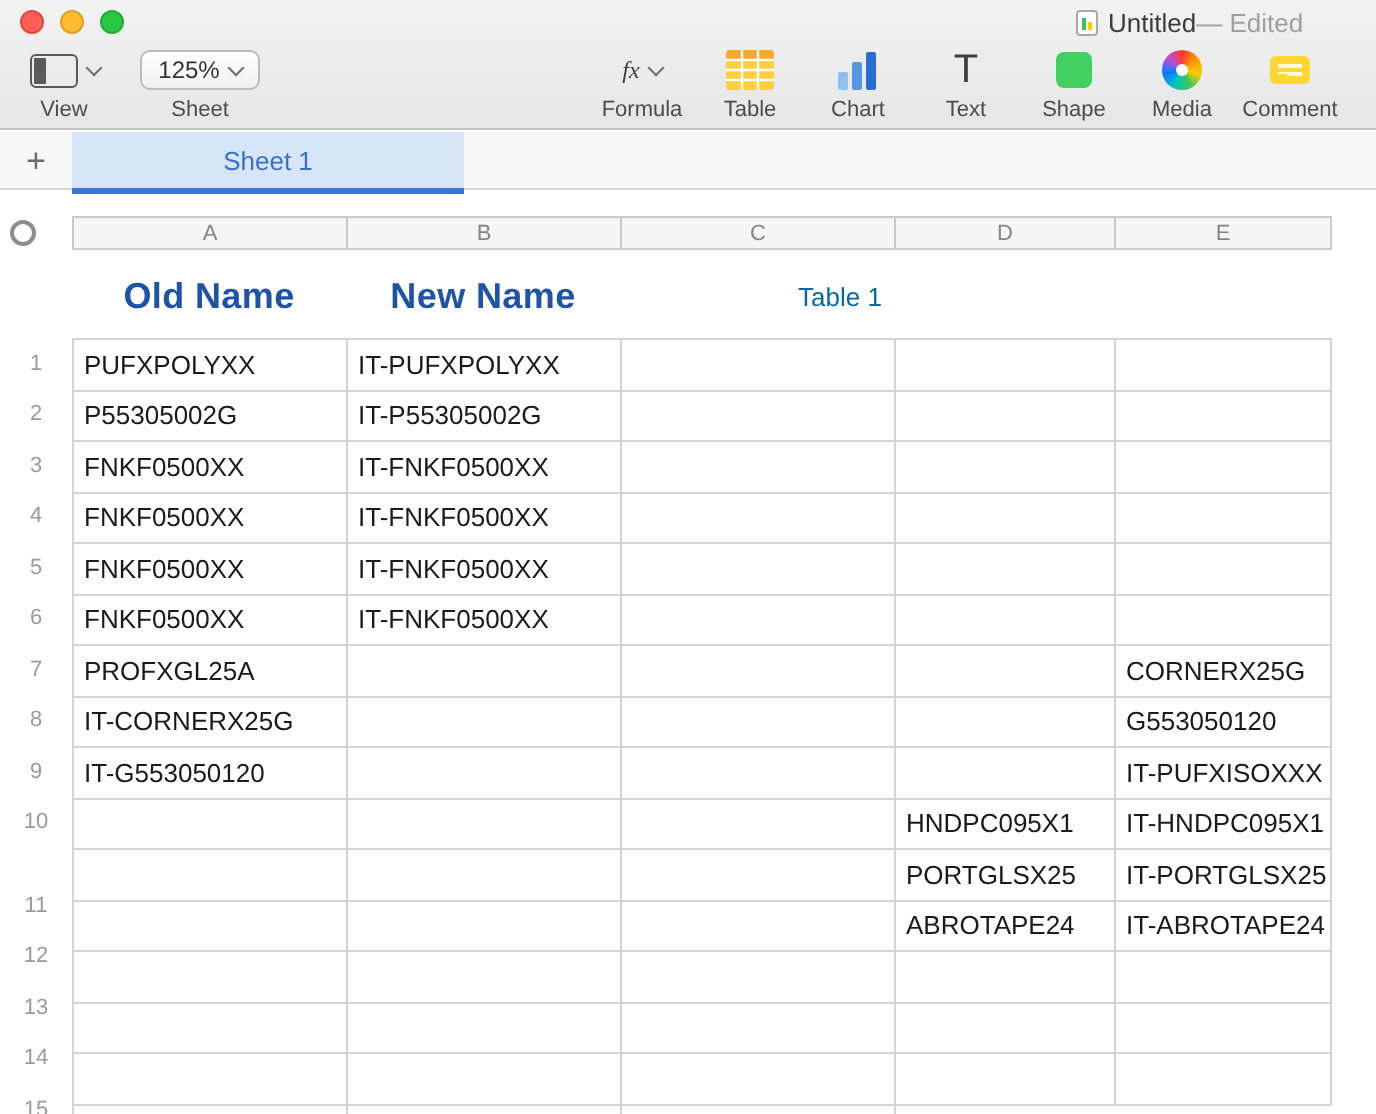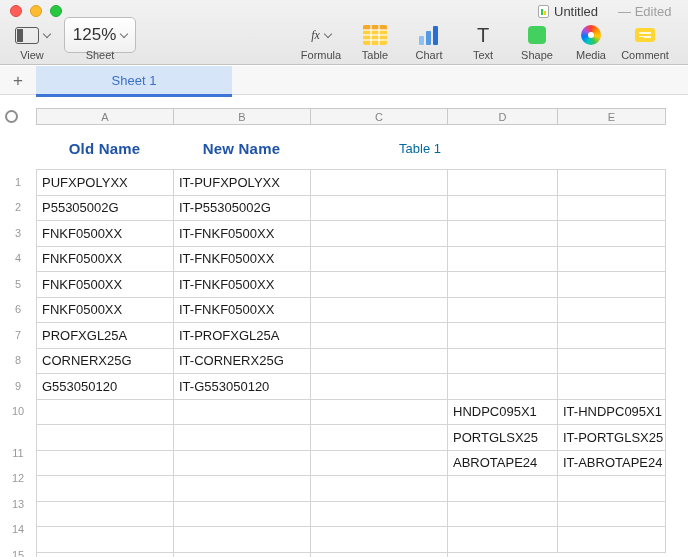--- a/index.html
+++ b/index.html
@@ -14,38 +14,38 @@
   .tl { width:12px; height:12px; border-radius:50%; display:inline-block; }
   .tl.red    { background:var(--traffic-red);   border:0.5px solid #e14640; }
   .tl.yellow { background:var(--traffic-yellow);border:0.5px solid #dfa123; }
   .tl.green  { background:var(--traffic-green); border:0.5px solid #1fae37; }
   .window-title { position:absolute; left:538px; top:0; height:22px; display:flex; align-items:center;
                   font-size:13px; color:#3c3c3c; white-space:nowrap; }
   .doc-icon { width:11px; height:13px; background:#fff; border:1px solid #a9a9a9; border-radius:2px;
               position:relative; margin-right:5px; flex:0 0 auto; }
   .doc-icon::before { content:""; position:absolute; left:2px; bottom:2px; width:2px; height:6px; background:#35c759; }
   .doc-icon::after  { content:""; position:absolute; left:5px; bottom:2px; width:2px; height:4px; background:#ffcc00; }
-  .edited { color:#9f9f9f; margin-left:20px; }
+  .edited { color:#9f9f9f; margin-left:0; }
 
   
   .toolbar { position:absolute; top:22px; left:0; right:0; height:43px; }
   .tb-group-left  { position:absolute; left:8px;  top:2px; display:flex; gap:12px; }
   .tb-group-right { position:absolute; right:16px; top:2px; display:flex; }
   .tb-item { width:54px; display:flex; flex-direction:column; align-items:center; cursor:default; }
   .tb-item.narrow { width:48px; }
   .tb-item.wide { width:64px; }
   .tb-iconbox { height:22px; display:flex; align-items:center; justify-content:center; }
   .tb-label { margin-top:3px; font-size:11px; color:#4b4b4b; }
   .chev { width:6px; height:6px; border-right:1.6px solid #6e6e6e; border-bottom:1.6px solid #6e6e6e;
           transform:rotate(45deg); display:inline-block; margin-left:5px; margin-top:-3px; }
   .view-glyph { width:24px; height:17px; border:1.5px solid #5a5a5a; border-radius:3px; position:relative; }
   .view-glyph::before { content:""; position:absolute; left:1px; top:1px; bottom:1px; width:6px; background:#5a5a5a; }
-  .zoom-btn { height:36px; padding:0 8px; border:1px solid #bdbdbd; border-radius:5px;
+  .zoom-btn { height:20px; padding:0 8px; border:1px solid #bdbdbd; border-radius:5px;
               background:linear-gradient(#ffffff,#f0f0f0); display:flex; align-items:center;
-              font-size:17px; color:#333; }
+              font-size:12px; color:#333; }
   .fx-glyph { font-size:12px; font-style:italic; color:#3f3f3f; font-family:"Liberation Serif", serif; }
   .text-glyph { font-size:20px; color:#3c3c3c; line-height:1; }
   .shape-glyph { width:18px; height:18px; border-radius:4px; background:var(--shape-icon-green); }
   .media-glyph { width:20px; height:20px; border-radius:50%; position:relative;
                  background:conic-gradient(#ff3b30,#ff9500,#ffcc00,#34c759,#00c7be,#007aff,#af52de,#ff3b30); }
   .media-glyph::after { content:""; position:absolute; inset:7px; background:#fdfdfd; border-radius:50%; }
   .comment-glyph { width:20px; height:14px; background:var(--comment-icon-yellow); border-radius:3px; position:relative; }
   .comment-glyph::before { content:""; position:absolute; left:4px; right:4px; top:4px; height:2px;
                            background:rgba(255,255,255,.85); box-shadow:0 4px 0 rgba(255,255,255,.85); }
   .comment-glyph::after { content:""; position:absolute; left:3px; bottom:-5px;
@@ -68,21 +68,21 @@
   .corner-handle { position:absolute; left:5px; top:15px; width:13px; height:13px;
                    border:2px solid #8d8d8d; border-radius:50%; background:#fff; }
   .col-headers { position:absolute; left:36px; top:13px; height:17px; display:flex; border-left:1px solid #c9c9c9; }
   .col-h { border-right:1px solid #c9c9c9; border-top:1px solid #c9c9c9; border-bottom:1px solid #c9c9c9;
            background:#f5f5f5; font-size:11px; color:#848484; display:flex; align-items:center; justify-content:center; }
   .row-headers { position:absolute; left:0; top:74px; width:36px; }
   .row-h { font-size:11px; color:#9a9a9a; display:flex; align-items:center; justify-content:center; }
   .table-name { position:absolute; left:420px; top:38px; height:30px; transform:translateX(-50%);
                 display:flex; align-items:center; font-size:13px; color:#0369a1; white-space:nowrap; }
   .table-header-cell { position:absolute; top:38px; height:30px; display:flex; align-items:center;
-                       justify-content:center; font-size:15px; font-weight:bold;
+                       justify-content:center; font-size:18px; font-weight:bold;
                        color:var(--header-text-blue); letter-spacing:.2px; }
   .table-header-cell.old { left:36px;  width:137px; }
   .table-header-cell.new { left:173px; width:137px; }
   .grid { position:absolute; left:36px; top:74px; display:grid; grid-auto-rows:25.5px;
           border-top:1px solid var(--grid-line); border-left:1px solid var(--grid-line); background:#fff; }
   .cell { border-right:1px solid var(--grid-line); border-bottom:1px solid var(--grid-line);
           font-size:13px; color:#1a1a1a; display:flex; align-items:center; padding-left:5px;
           overflow:hidden; white-space:nowrap; }
 </style>
 </head>
@@ -248,34 +248,34 @@
         <div class="cell">IT-FNKF0500XX</div>
         <div class="cell"></div>
         <div class="cell"></div>
         <div class="cell"></div>
         <div class="cell">FNKF0500XX</div>
         <div class="cell">IT-FNKF0500XX</div>
         <div class="cell"></div>
         <div class="cell"></div>
         <div class="cell"></div>
         <div class="cell">PROFXGL25A</div>
-        <div class="cell">IT-PROFXGL25A</div>
         <div class="cell"></div>
         <div class="cell"></div>
         <div class="cell"></div>
         <div class="cell">CORNERX25G</div>
         <div class="cell">IT-CORNERX25G</div>
         <div class="cell"></div>
         <div class="cell"></div>
         <div class="cell"></div>
         <div class="cell">G553050120</div>
         <div class="cell">IT-G553050120</div>
         <div class="cell"></div>
         <div class="cell"></div>
         <div class="cell"></div>
+        <div class="cell">IT-PUFXISOXXX</div>
         <div class="cell"></div>
         <div class="cell"></div>
         <div class="cell"></div>
         <div class="cell">HNDPC095X1</div>
         <div class="cell">IT-HNDPC095X1</div>
         <div class="cell"></div>
         <div class="cell"></div>
         <div class="cell"></div>
         <div class="cell">PORTGLSX25</div>
         <div class="cell">IT-PORTGLSX25</div>

